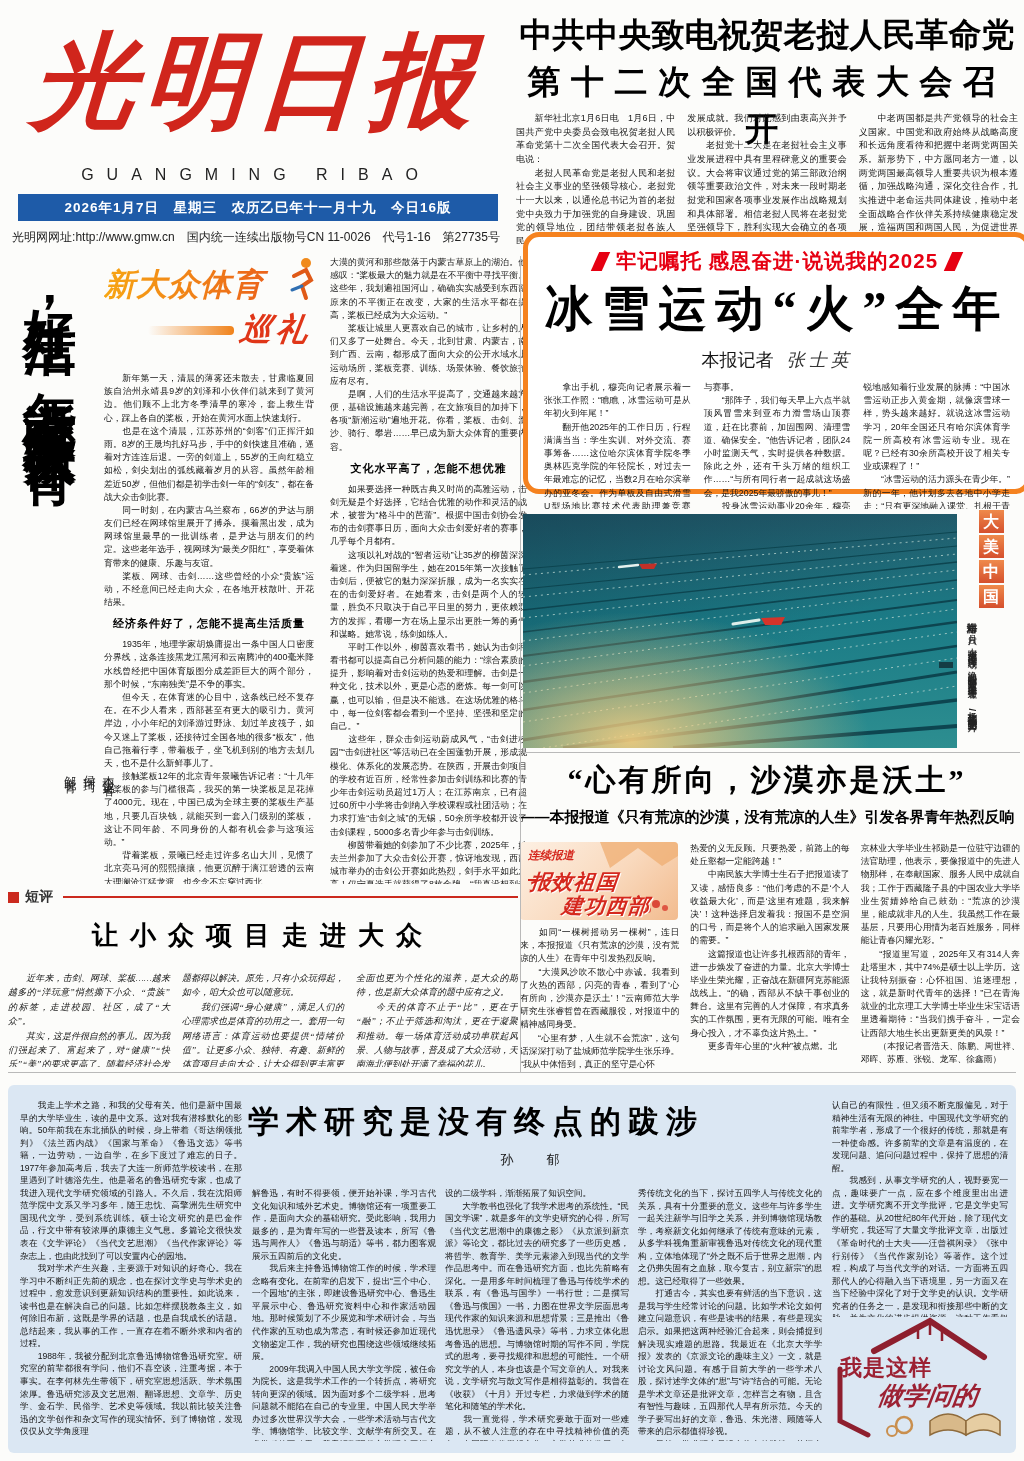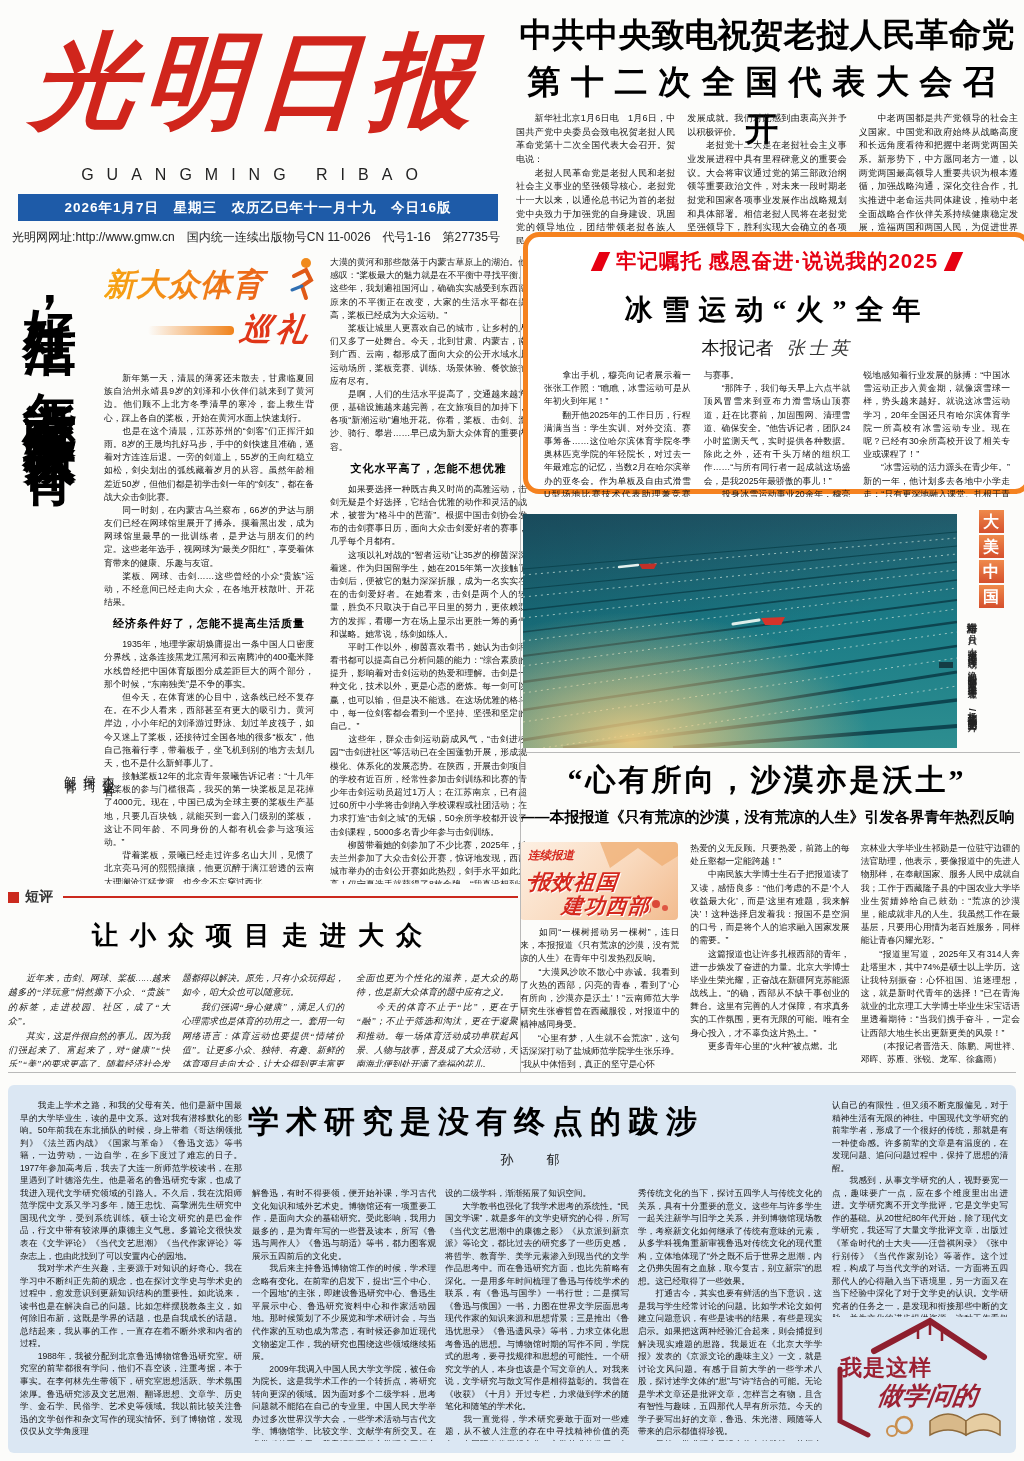--- a/index.html
+++ b/index.html
@@ -54,22 +54,22 @@
              font-family:"Liberation Serif",serif;}
   .dp-cols{display:flex;gap:12px;margin-top:18px;height:96px;overflow:hidden;
            font-family:"Liberation Serif",serif;font-style:italic;font-size:9px;line-height:1.6;}
   .dp-cols>div{flex:1;}
   
   .ice-box{left:523px;top:232px;width:508px;height:262px;border:5px solid #f5821f;border-radius:16px;
            background:#fff;box-sizing:border-box;padding:10px 16px 8px;}
   .ice-kicker{display:flex;align-items:center;justify-content:center;gap:10px;}
   .slash{width:11px;height:19px;background:#e60012;transform:skewX(-24deg);}
   .ice-kicker span.k{color:#e60012;font-weight:900;font-size:20.5px;letter-spacing:1px;}
-  .ice-head{text-align:center;font-family:"Liberation Serif",serif;font-weight:900;font-size:28px;
-            letter-spacing:9px;margin-top:16px;color:#000;}
+  .ice-head{text-align:center;font-family:"Liberation Serif",serif;font-weight:900;font-size:48px;
+            letter-spacing:9px;margin-top:2px;color:#000;}
   .ice-by{text-align:center;font-size:18px;margin-top:7px;}
   .ice-by .name{font-family:"Liberation Serif",serif;font-style:italic;letter-spacing:4px;color:#333;margin-left:8px;}
   .ice-cols{display:flex;gap:13px;margin-top:9px;height:128px;overflow:hidden;font-size:8.8px;line-height:1.5;}
   .ice-cols>div{flex:1;}
   
   .photo{left:523px;top:514px;width:434px;height:234px;}
   .photo-side{left:963px;top:510px;width:56px;height:238px;}
   .dm-b{display:block;width:25px;height:23px;margin:0 auto 2px;
         background:linear-gradient(180deg,#ef8a4b,#d5502d);color:#fff;font-weight:900;font-size:16px;
         text-align:center;line-height:23px;}

